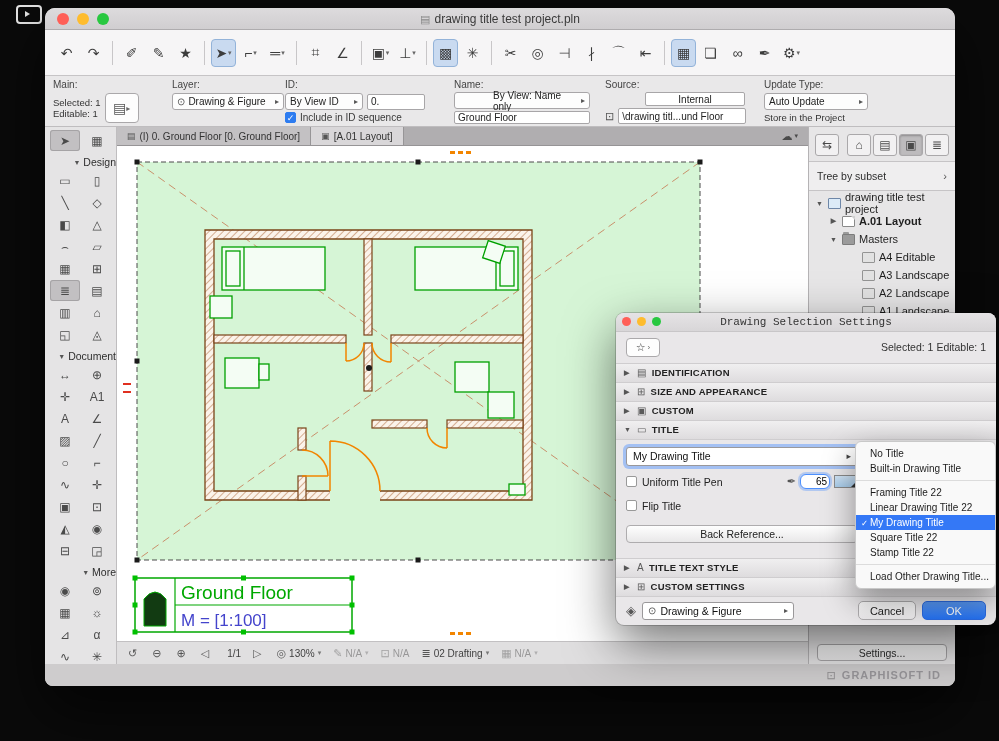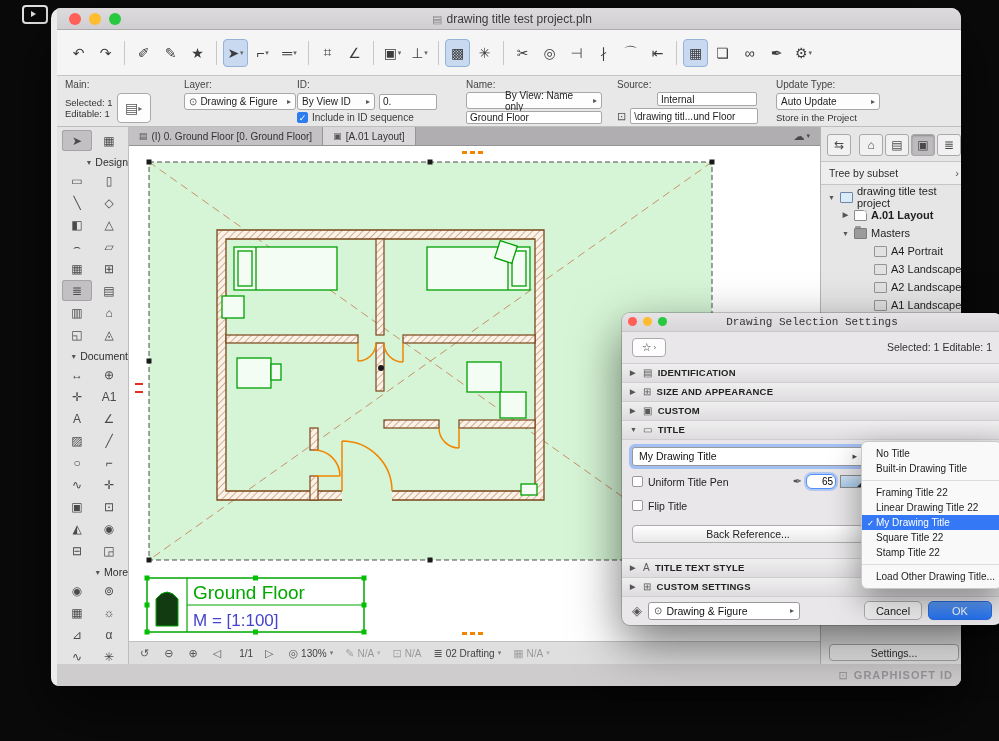--- a/index.html
+++ b/index.html
@@ -1,18 +1,18 @@
 <!DOCTYPE html>
 <html><head>
 <meta charset="utf-8">
 <style>
   html,body{margin:0;padding:0;background:#0a0a0a;width:999px;height:741px;overflow:hidden;
     font-family:"Liberation Sans",sans-serif;-webkit-font-smoothing:antialiased;}
   *{box-sizing:border-box;}
-  .abs{position:absolute;margin-left:6px;}
+  .abs{position:absolute;}
 
   
   #desktop{position:relative;width:999px;height:741px;background:#0a0a0a;}
   #corner-icon{left:16px;top:5px;width:26px;height:19px;border:2px solid #e6e6e6;border-radius:4px;}
   #corner-icon::after{content:"";position:absolute;left:7px;top:4px;border-left:5px solid #e6e6e6;
     border-top:3px solid transparent;border-bottom:3px solid transparent;}
 
   
   #window{left:45px;top:8px;width:910px;height:678px;background:#ececeb;border-radius:10px 10px 8px 8px;
     overflow:hidden;box-shadow:0 25px 60px rgba(0,0,0,.65);}
@@ -86,21 +86,21 @@
   .sb-item.dd::after{content:"▾";font-size:7px;color:#777;}
   .sb-item.dim{opacity:.45;}
 
   
   #rightpanel{left:763px;top:119px;width:147px;height:537px;background:#e7e6e7;border-left:1px solid #b5b3b5;}
   #nav-modes{display:flex;align-items:center;padding:7px 6px 5px 6px;gap:2px;}
   .nav-mode{width:24px;height:22px;border:1px solid #aaa8aa;background:#f2f1f2;display:flex;align-items:center;
     justify-content:center;font-size:12px;color:#4a4a4a;border-radius:3px;}
   .nav-mode:first-child{margin-right:6px;}
   .nav-mode.selected{background:#bdbbbd;box-shadow:inset 0 1px 2px rgba(0,0,0,.25);}
-  #tree-subset{display:flex;align-items:center;font-size:10.5px;color:#2e2e2e;padding:10px 8px;height:24px;
+  #tree-subset{display:flex;align-items:center;font-size:10.5px;color:#2e2e2e;padding:10px 8px;height:30px;
     border-top:1px solid #c6c4c6;border-bottom:1px solid #c6c4c6;background:#efeeef;}
   #tree-subset::after{content:"›";margin-left:auto;color:#555;font-size:11px;}
   #nav-tree{padding:3px 0;}
   .tree-item{display:flex;align-items:center;gap:4px;height:18px;font-size:11px;color:#1f1f1f;}
   .tree-item.bold{font-weight:bold;}
   .tree-item.lvl0{padding-left:6px;}.tree-item.lvl1{padding-left:20px;}.tree-item.lvl2{padding-left:40px;}
   .disc{width:9px;font-size:7px;color:#555;text-align:center;flex:none;}
   .ti{width:13px;height:11px;flex:none;border-radius:1px;position:relative;}
   .i-book{background:#dcebf8;border:1px solid #6e87a8;}
   .i-layout{background:#fff;border:1px solid #8a8a8a;}
@@ -305,21 +305,21 @@
       </div>
       <div class="ib-col" style="width:150px;">
         <div class="ib-label">Name:</div>
         <div class="ib-combo" style="width:136px;padding-left:38px;">
             <span>By View: Name only</span>
           </div>
         <input class="ib-input" style="width: 136px;" value="Ground Floor">
       </div>
       <div class="ib-col" style="width:158px;">
         <div class="ib-label">Source:</div>
-        <input class="ib-input" style="width: 100px; margin-left: 40px;" value="Internal">
+        <input class="ib-input" style="width: 100px; margin-left: 40px; text-align: center;" value="Internal">
         <div class="ib-row">
           <span style="font-size:11px;color:#555;">⊡</span>
           <input class="ib-input" style="width: 128px;" value="\drawing titl...und Floor">
         </div>
       </div>
       <div class="ib-col" style="width:118px;">
         <div class="ib-label">Update Type:</div>
         <div class="ib-combo" style="width:104px;">
             <span>Auto Update</span>
           </div>
@@ -678,21 +678,21 @@
           <span>A.01 Layout</span>
         </div>
           <div class="tree-item lvl1">
           <span class="disc">▼</span>
           <span class="ti i-folder"></span>
           <span>Masters</span>
         </div>
           <div class="tree-item lvl2">
           <span class="disc"></span>
           <span class="ti i-master"></span>
-          <span>A4 Portrait</span>
+          <span>A4 Editable</span>
         </div>
           <div class="tree-item lvl2">
           <span class="disc"></span>
           <span class="ti i-master"></span>
           <span>A3 Landscape</span>
         </div>
           <div class="tree-item lvl2">
           <span class="disc"></span>
           <span class="ti i-master"></span>
           <span>A2 Landscape</span>

